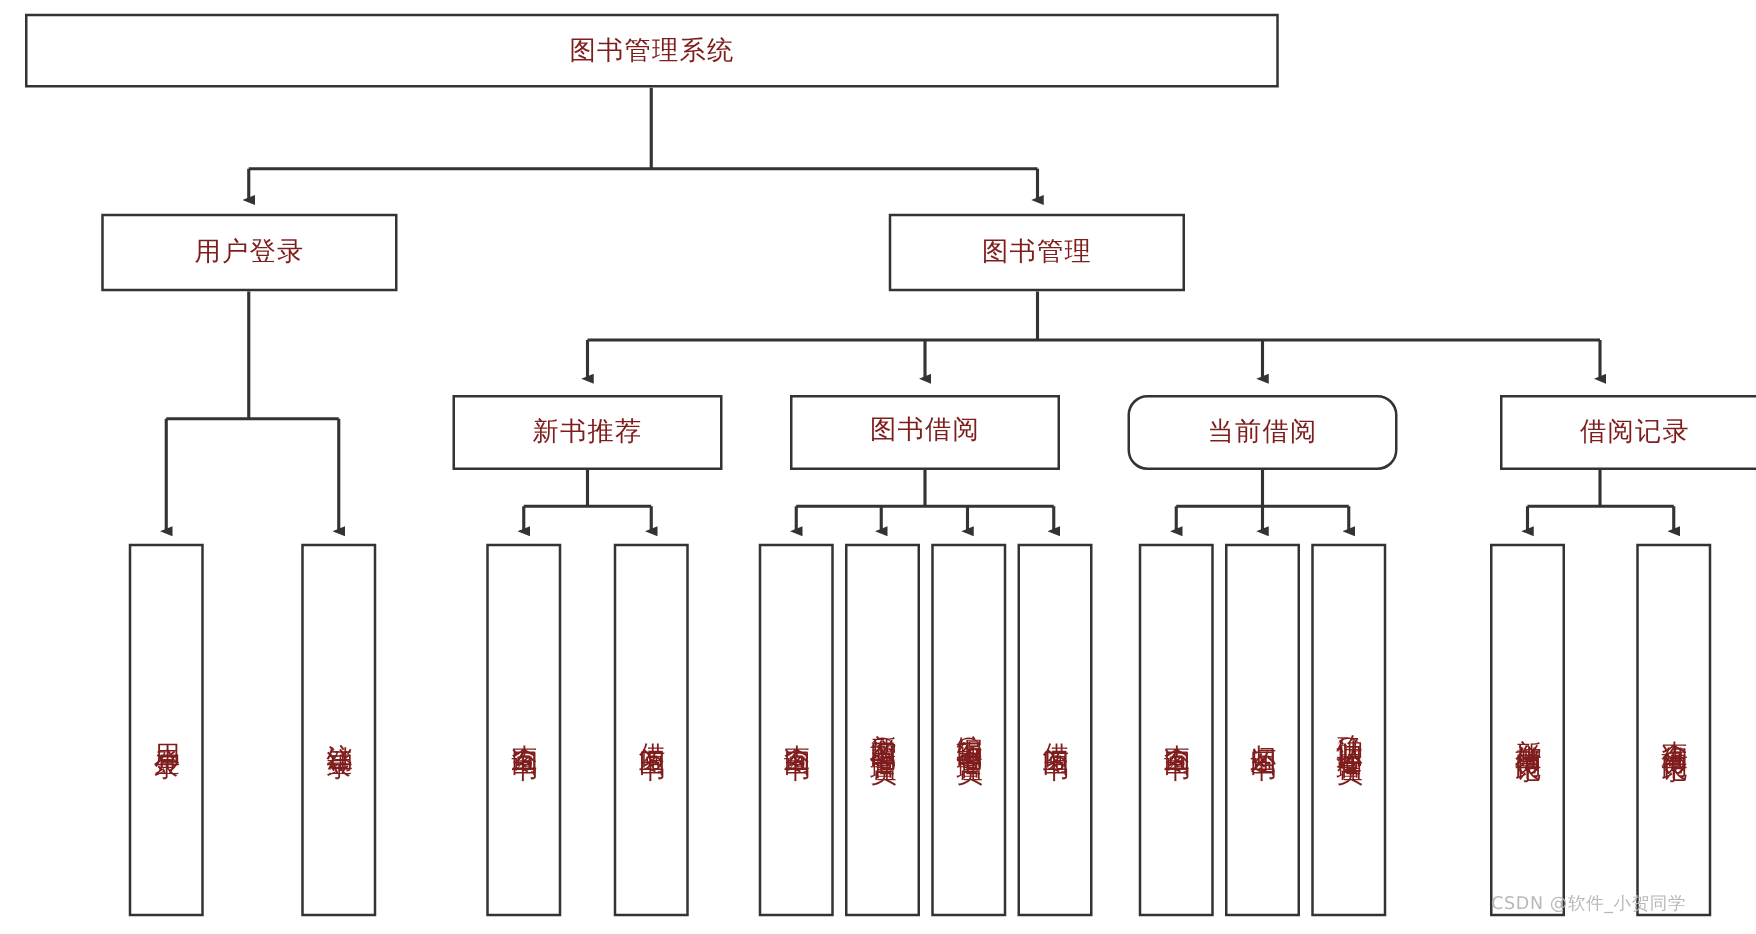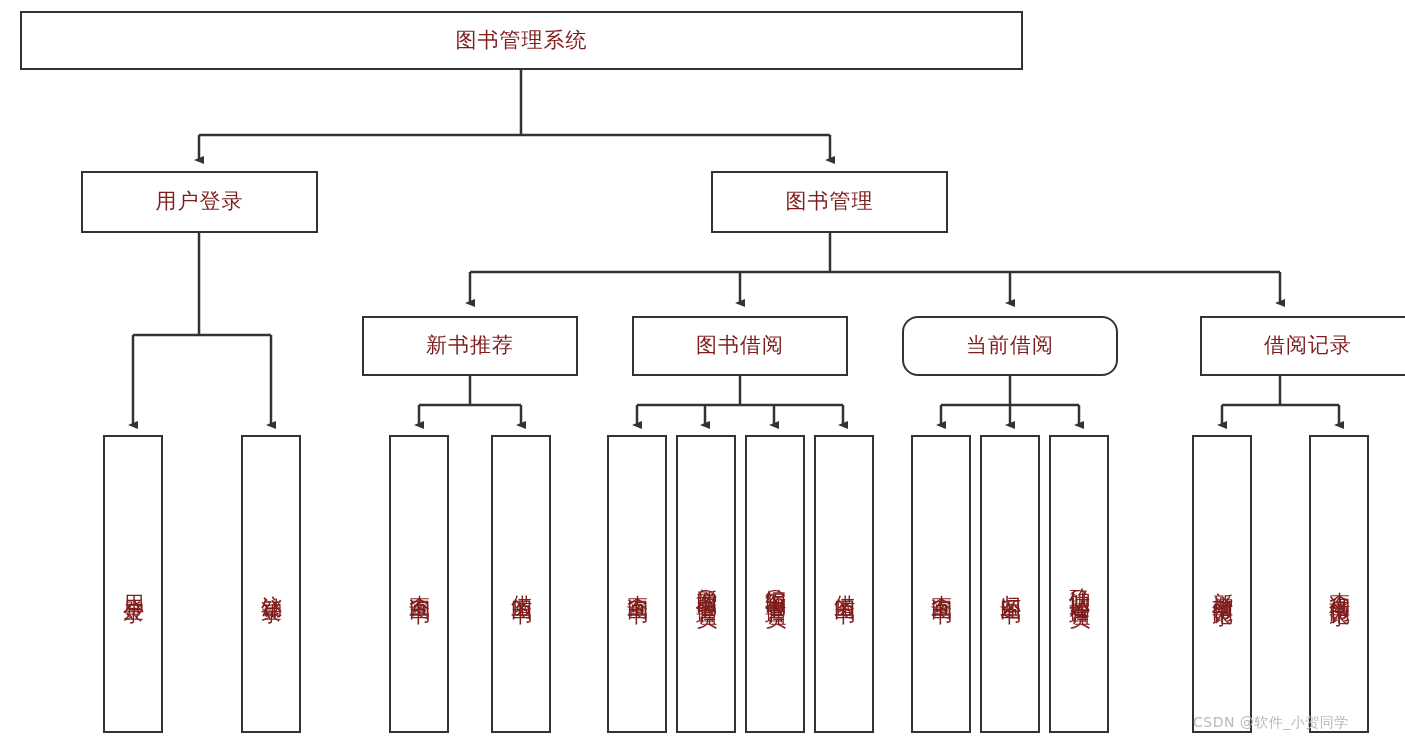--- a/index.html
+++ b/index.html
@@ -127,21 +127,21 @@
   </div>
 
   <div class="node h" style="left:711px; top:171px; width:237px; height:62px;">
     <span>图书管理</span>
   </div>
 
   <div class="node h" style="left:362px; top:316px; width:216px; height:60px;">
     <span>新书推荐</span>
   </div>
 
-  <div class="node h" style="left:632px; top:316px; width:216px; height:60px;">
+  <div class="node h" style="left:632px; top:316px; width:216px; height:60px;font-family:Liberation Mono, monospace;">
     <span>图书借阅</span>
   </div>
 
   <div class="node h" style="left:902px; top:316px; width:216px; height:60px;border-radius:16px;">
     <span>当前借阅</span>
   </div>
 
   <div class="node h" style="left:1172px; top:316px; width:216px; height:60px;margin-left:28px;">
     <span>借阅记录</span>
   </div>

